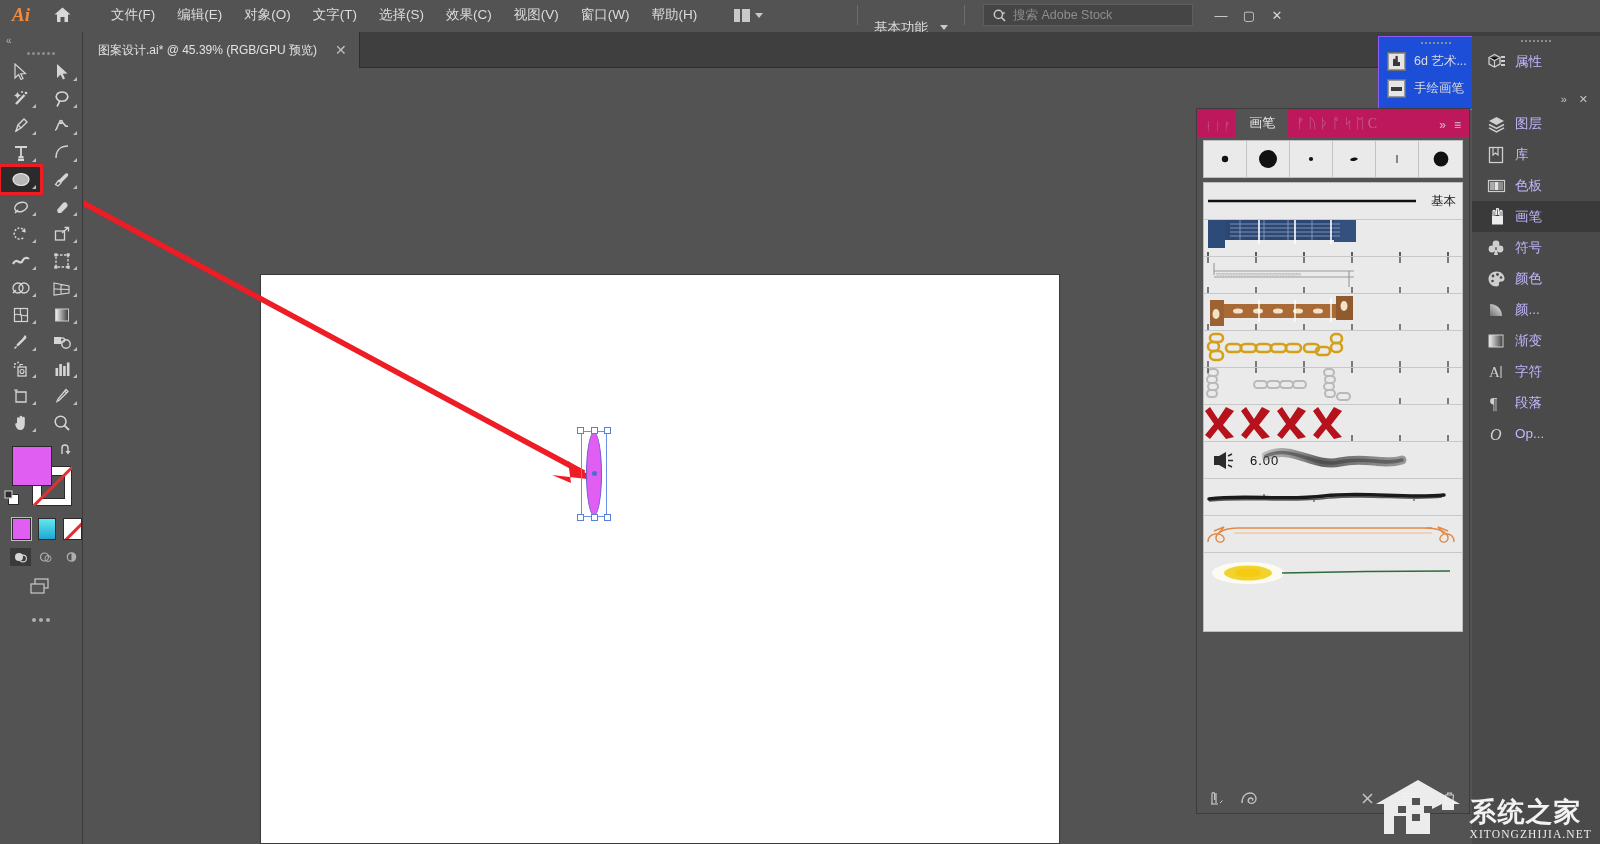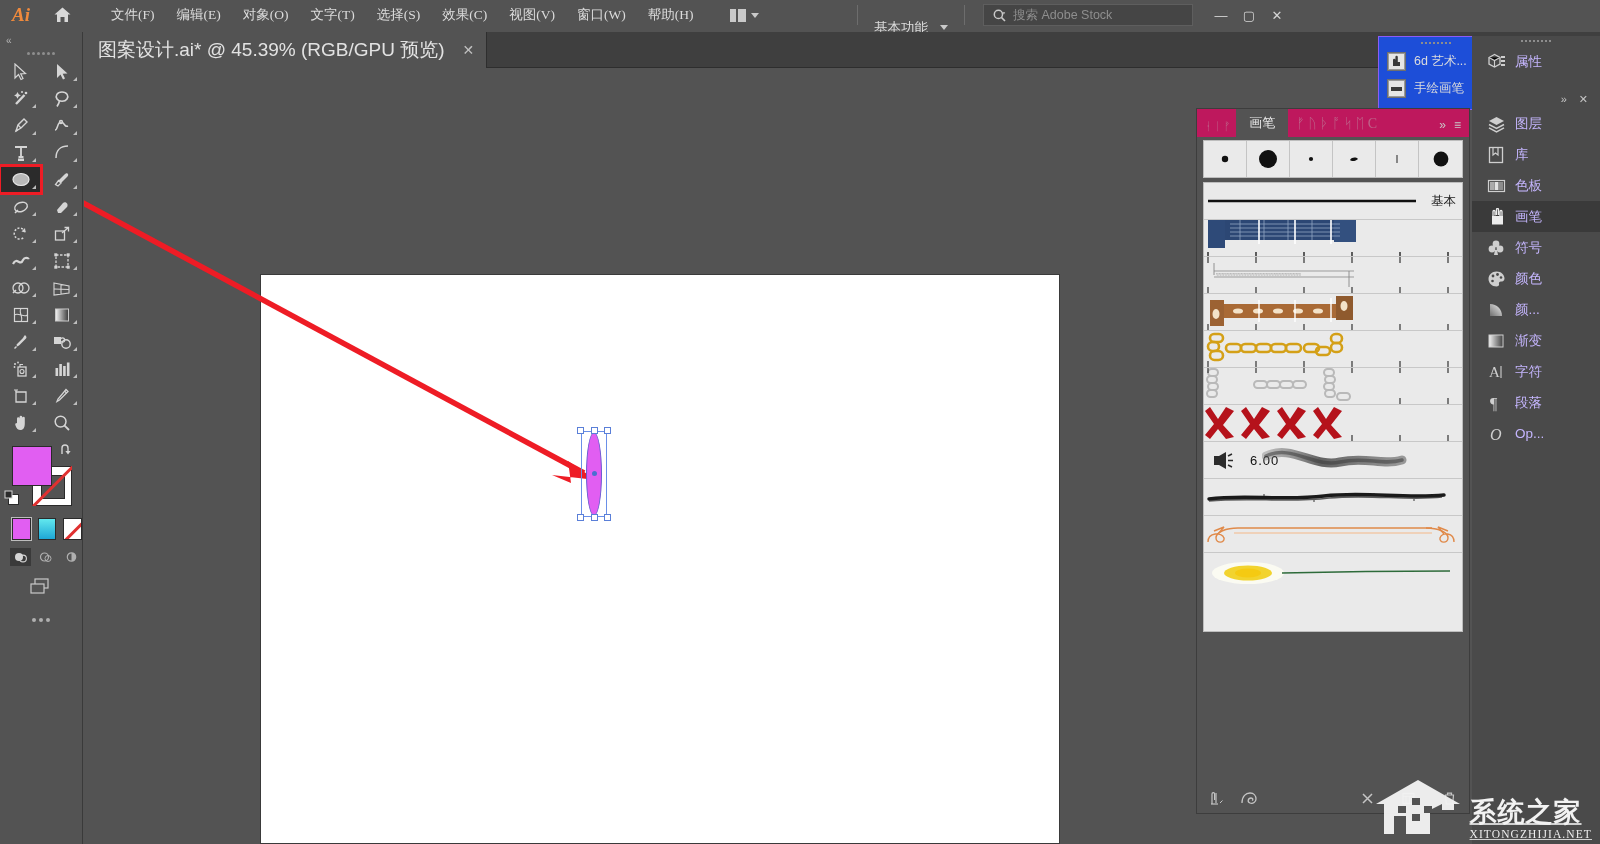--- a/index.html
+++ b/index.html
@@ -18,21 +18,21 @@
     background: #535353; display: flex; align-items: center;
   }
   .ai-logo {
     width: 42px; height: 30px; display: flex; align-items: center; justify-content: center;
     color: #f08a3c; font-size: 19px; font-weight: bold; font-style: italic;
     font-family: "Liberation Serif", serif;
   }
   .home-btn {
     width: 40px; height: 30px; display: flex; align-items: center; justify-content: center;
   }
-  .menu-items { display: flex; align-items: flex-start; margin-left: 18px; font-family: Liberation Serif, serif; }
+  .menu-items { display: flex; align-items: flex-start; margin-left: 18px; }
   .menu-item {
     padding: 0 11px; height: 30px; line-height: 30px; font-size: 13.5px; color: #dcdcdc;
     white-space: nowrap; cursor: default;
   }
   .arrange-btn {
     margin-left: 18px; display: flex; align-items: center; gap: 5px; padding: 0 8px; height: 24px;
   }
   .arrange-ico { display: flex; gap: 1.5px; }
   .arrange-ico i { display:block; width: 6px; height: 13px; background: #c9c9c9; }
   .arrange-ico i:last-child { width: 8px; }
@@ -51,21 +51,21 @@
   
   .tabbar {
     position: absolute; left: 84px; top: 32px; width: 1516px; height: 36px;
     background: #3f3f3f; border-bottom: 1px solid #2e2e2e;
   }
   .doc-tab {
     position: absolute; left: 0px; top: 0px; height: 36px; background: #535353;
     display: flex; align-items: center; padding: 0 12px 0 14px; gap: 18px;
     border-right: 1px solid #2e2e2e;
   }
-  .doc-tab .ttl { font-size: 19px; color: #e2e2e2; white-space: nowrap; }
+  .doc-tab .ttl { font-size: 12px; color: #e2e2e2; white-space: nowrap; }
   .doc-tab .cls { font-size: 14px; color: #c0c0c0; }
 
   
   .tools {
     position: absolute; left: 0; top: 32px; width: 83px; height: 812px;
     background: #535353; border-right: 1px solid #3a3a3a;
   }
   .tools-grip {
     height: 16px; display:flex; align-items:center; padding-left: 6px;
     font-size: 10px; color: #b5b5b5; letter-spacing: -1px;
@@ -212,21 +212,21 @@
   .rdock-ctl { height: 18px; display:flex; align-items:center; justify-content:flex-end; gap:12px; padding-right:12px; color:#c5c5c5; font-size:11px;}
   .rd-item {
     height: 31px; display: flex; align-items: center; gap: 9px; padding-left: 14px; cursor: default;
   }
   .rd-item.active { background: #3a3a3a; }
   .rd-item .lbl { font-size: 13.5px; color: #c4b5fd; white-space: nowrap; }
   .rd-ico { width: 20px; height: 20px; display:flex;align-items:center;justify-content:center;}
 
   
   .wm { position: absolute; right: 8px; bottom: 4px; display:flex; align-items:flex-end; gap: 6px; }
-  .wm-txt { display:flex; flex-direction:column; align-items:flex-start; line-height:1;text-decoration:underline; }
+  .wm-txt { display:flex; flex-direction:column; align-items:flex-start; line-height:1; }
   .wm-cn { font-size: 27px; color: #f2f2f2; font-weight: bold; letter-spacing: 1px; }
   .wm-en { font-size: 11.5px; color: #ededed; letter-spacing: 1.1px; font-family:"Liberation Serif",serif; margin-top: 3px;}
 </style>
 </head>
 <body>
 
 <div id="app">
 
   <div class="menubar">
     <div class="ai-logo">Ai</div>

